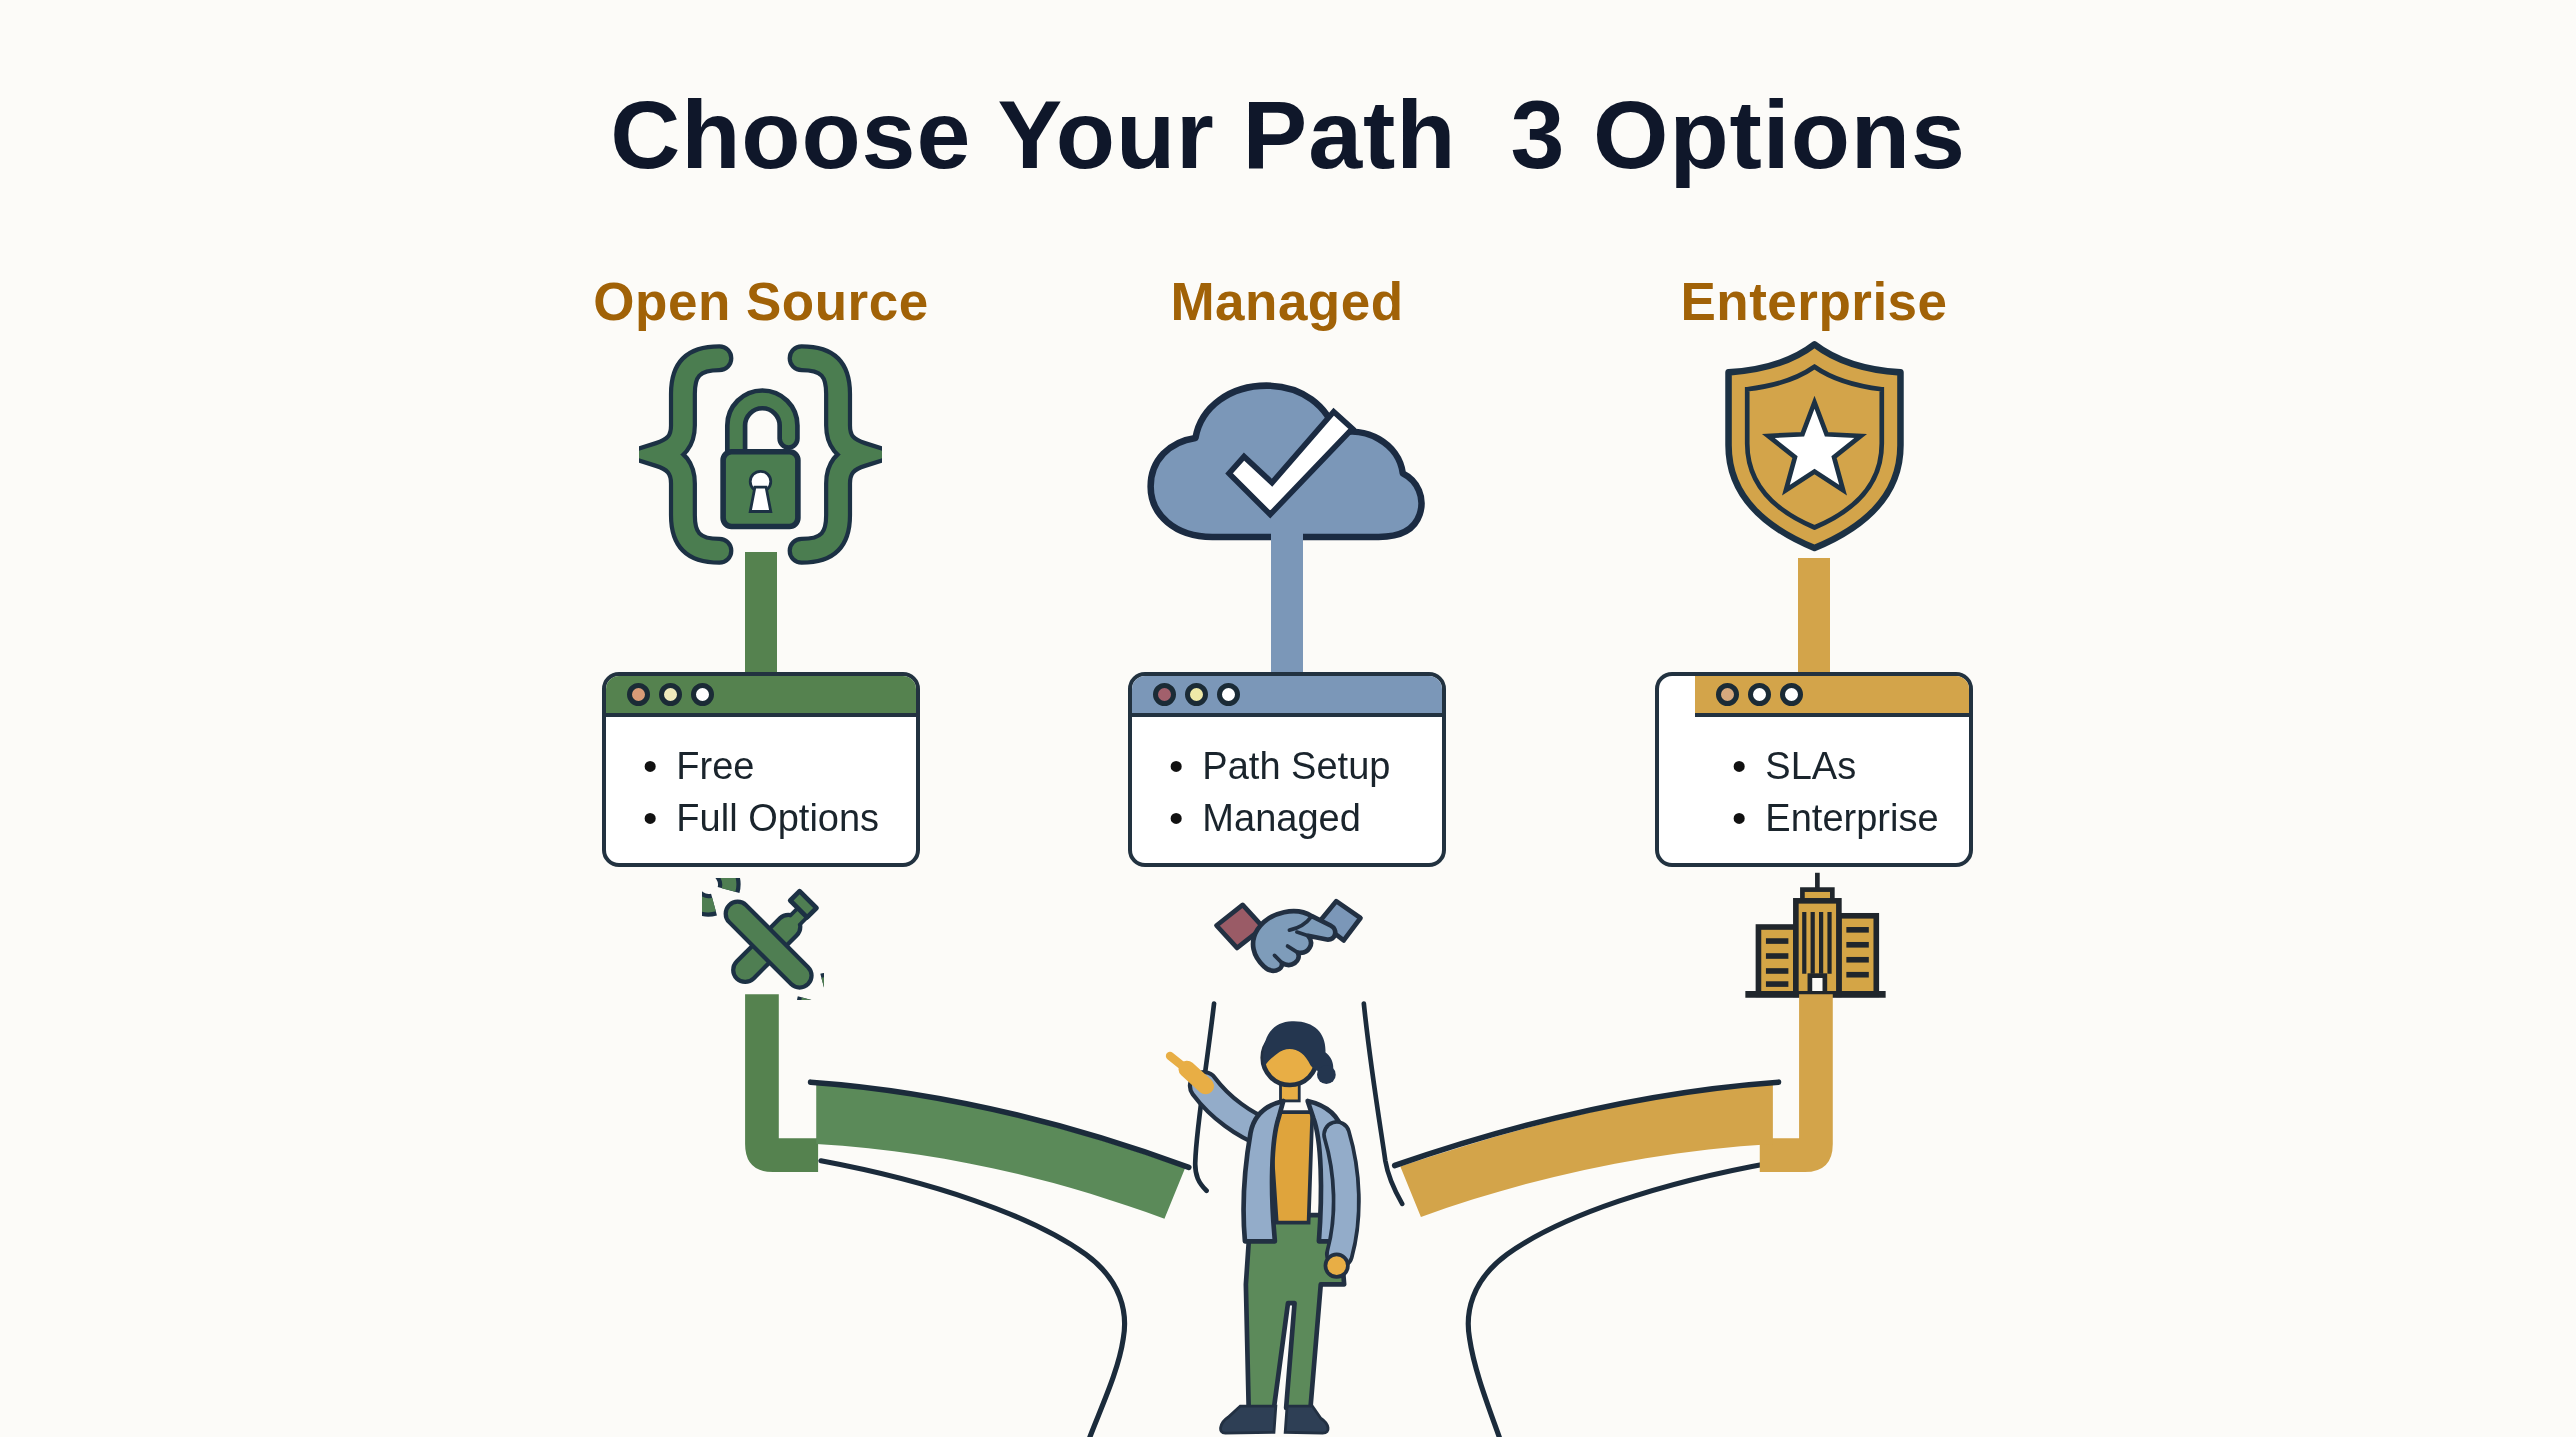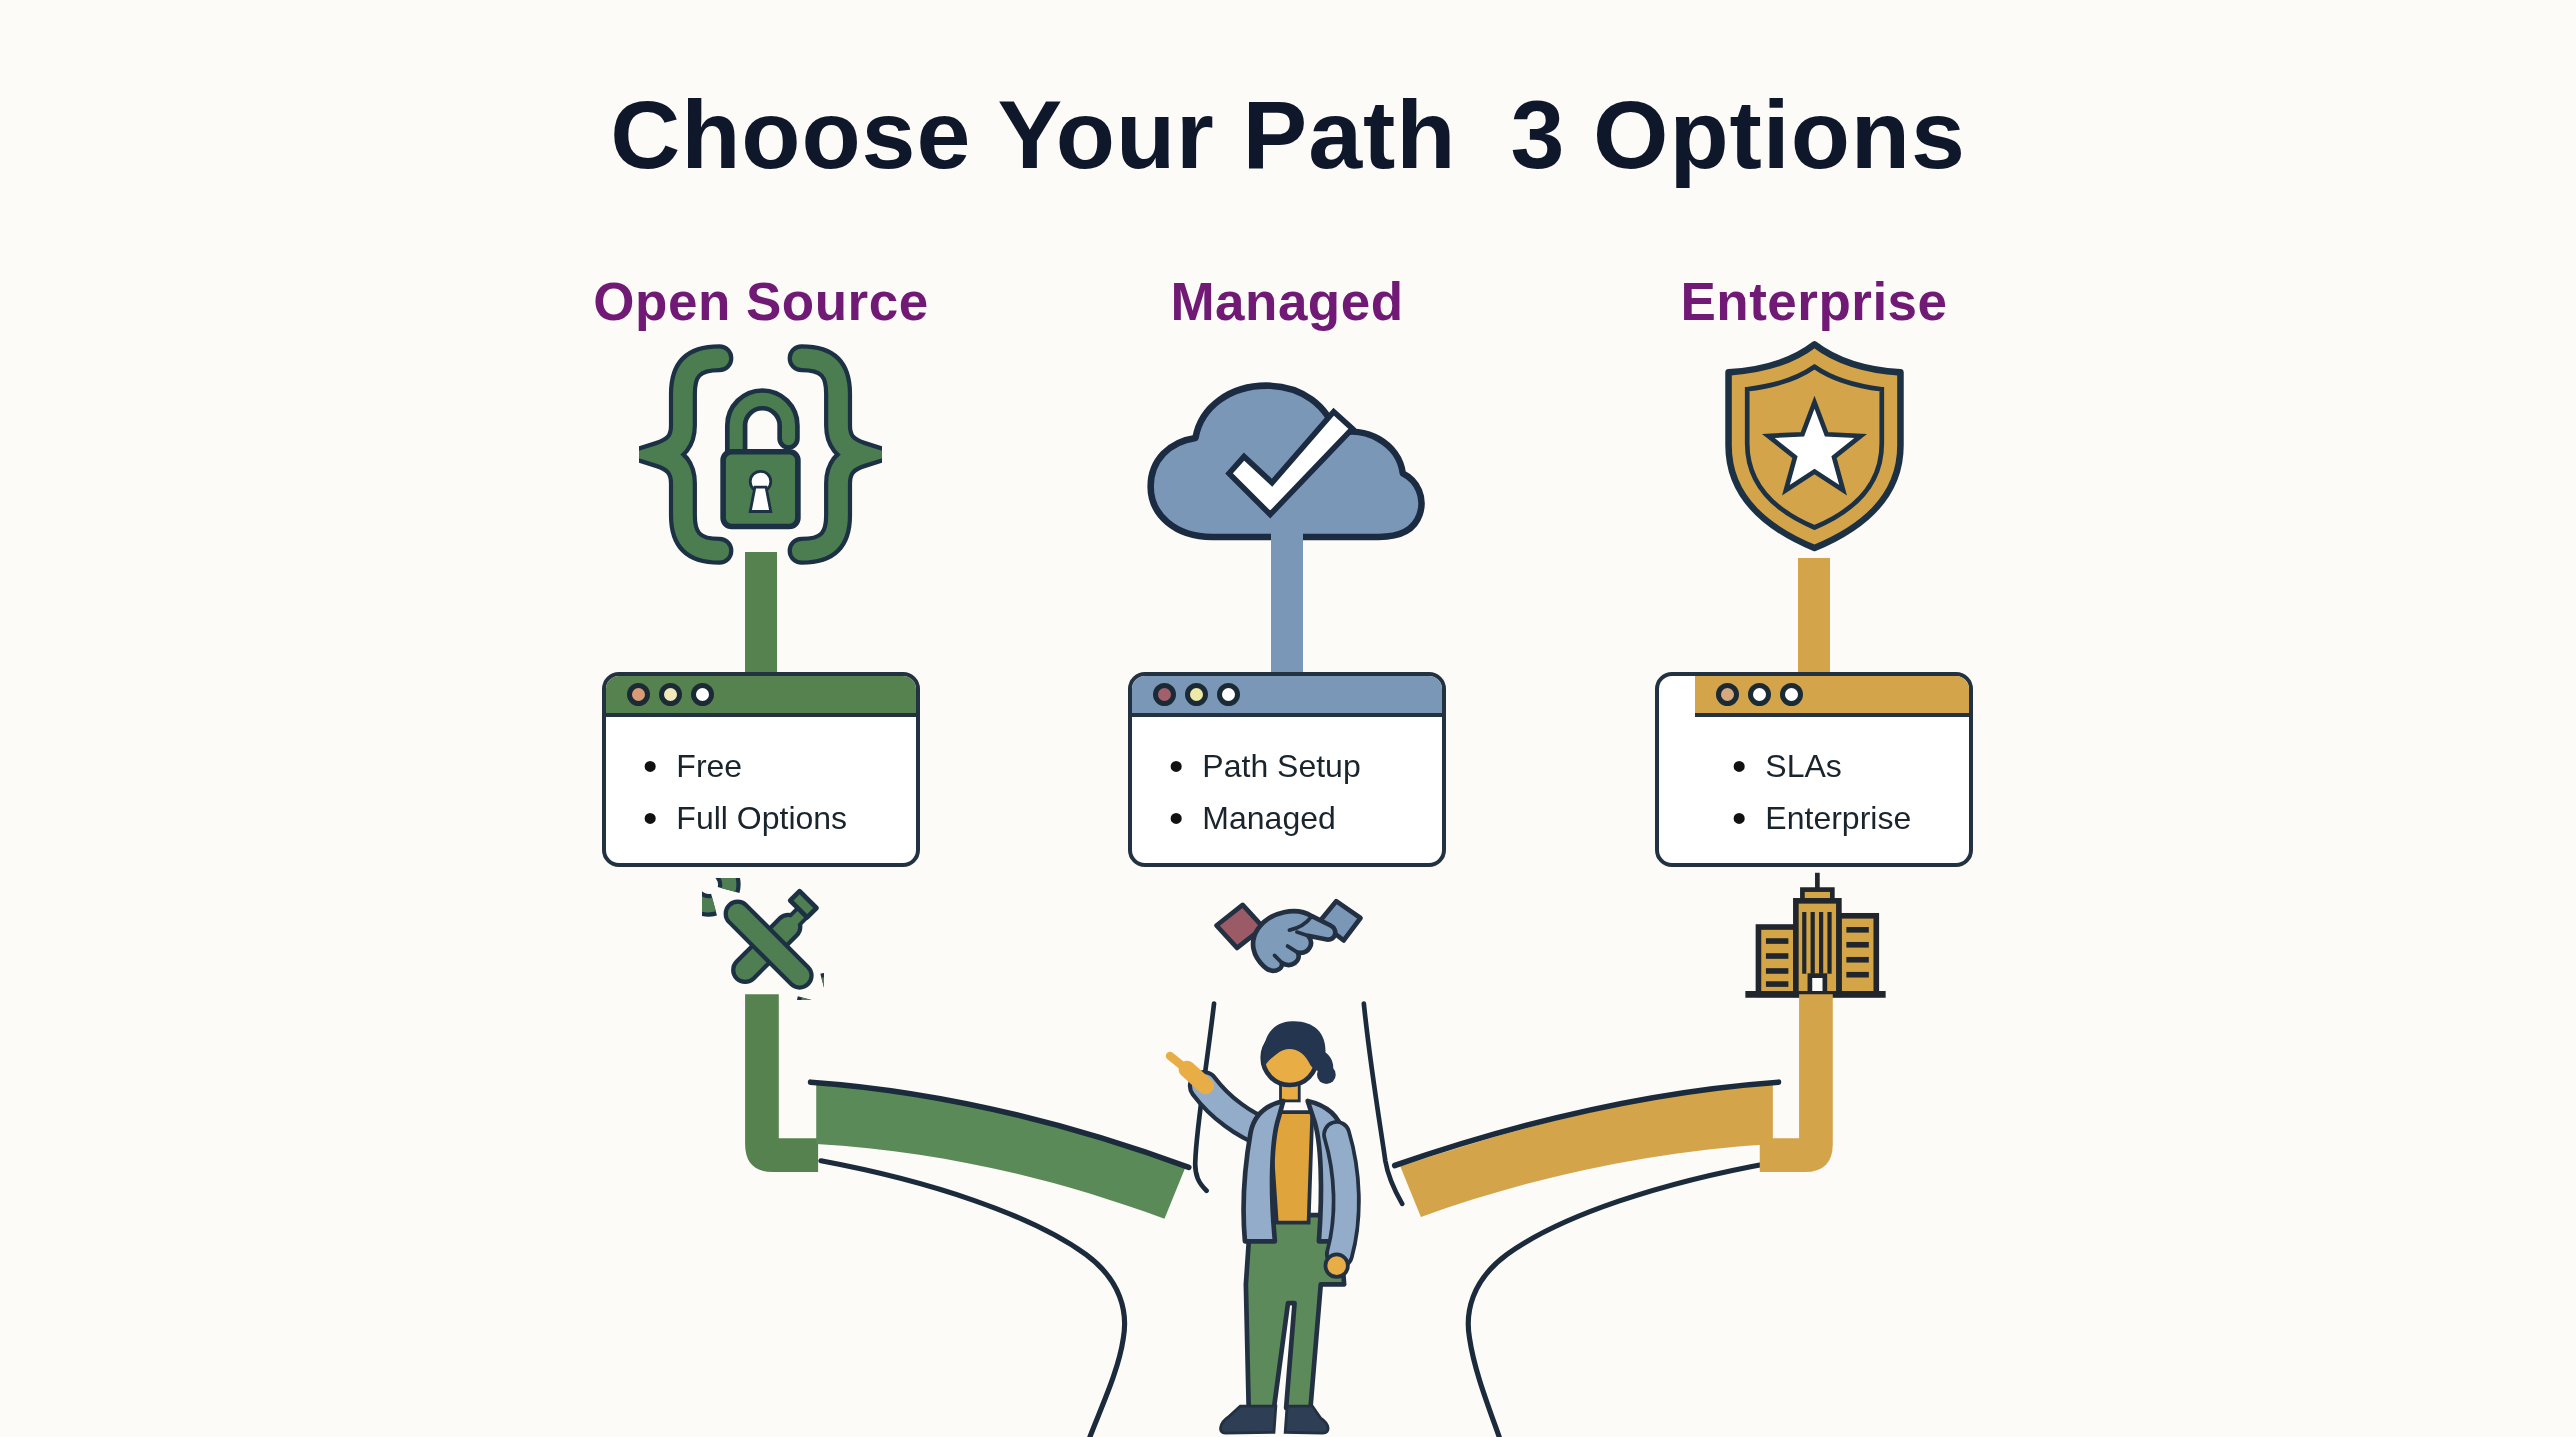--- a/index.html
+++ b/index.html
@@ -11,21 +11,21 @@
   
   .title{
     position:absolute;left:0;top:79px;width:100%;
     text-align:center;font-weight:700;font-size:97px;letter-spacing:0.9px;
     color:#0f172a;white-space:nowrap;
   }
   .title .suffix{margin-left:54px;}
   
   .col-heading{
     position:absolute;top:271px;width:580px;text-align:center;
-    font-size:53px;font-weight:700;color:#701a75;letter-spacing:0.5px;
+    font-size:53px;font-weight:700;color:#a16207;letter-spacing:0.5px;
   }
   .h1{left:471px;} .h2{left:997px;} .h3{left:1524px;}
   
   .icon-abs{position:absolute;}
   
   .connector{position:absolute;width:32px;}
   
   .card{
     position:absolute;top:672px;width:318px;height:195px;
     background:#FFFFFF;border:4.7px solid #223240;border-radius:17px;
@@ -37,21 +37,21 @@
     display:flex;align-items:center;padding-left:20.6px;box-sizing:border-box;
   }
   .dot{width:13px;height:13px;border-radius:50%;border:5.6px solid #1B2B36;margin-right:9.4px;}
   .c1 .d1{background:#D99B77;} .c1 .d2{background:#EFE9BB;} .c1 .d3{background:#FFFFFF;}
   .c2 .d1{background:#A2606C;} .c2 .d2{background:#EFE9A8;} .c2 .d3{background:#FFFFFF;}
   .c3 .d1{background:#D7A87E;} .c3 .d2{background:#FFFFFF;} .c3 .d3{background:#FFFFFF;}
   .card-body{padding:22.5px 0 0 37px;}
   .card-body ul{list-style:none;margin:0;padding:0;}
   .card-body li{
     display:flex;align-items:center;
-    font-size:32px;line-height:52px;color:#1A242C;font-weight:400;
+    font-size:38px;line-height:52px;color:#1A242C;font-weight:400;
   }
   .card-body li::before{content:"•";font-size:41px;margin-right:19px;color:#111;}
   
   .flourish{position:absolute;left:0;top:0;width:2576px;height:1438px;}
 </style>
 </head>
 <body>
 
 <div class="canvas">
 

